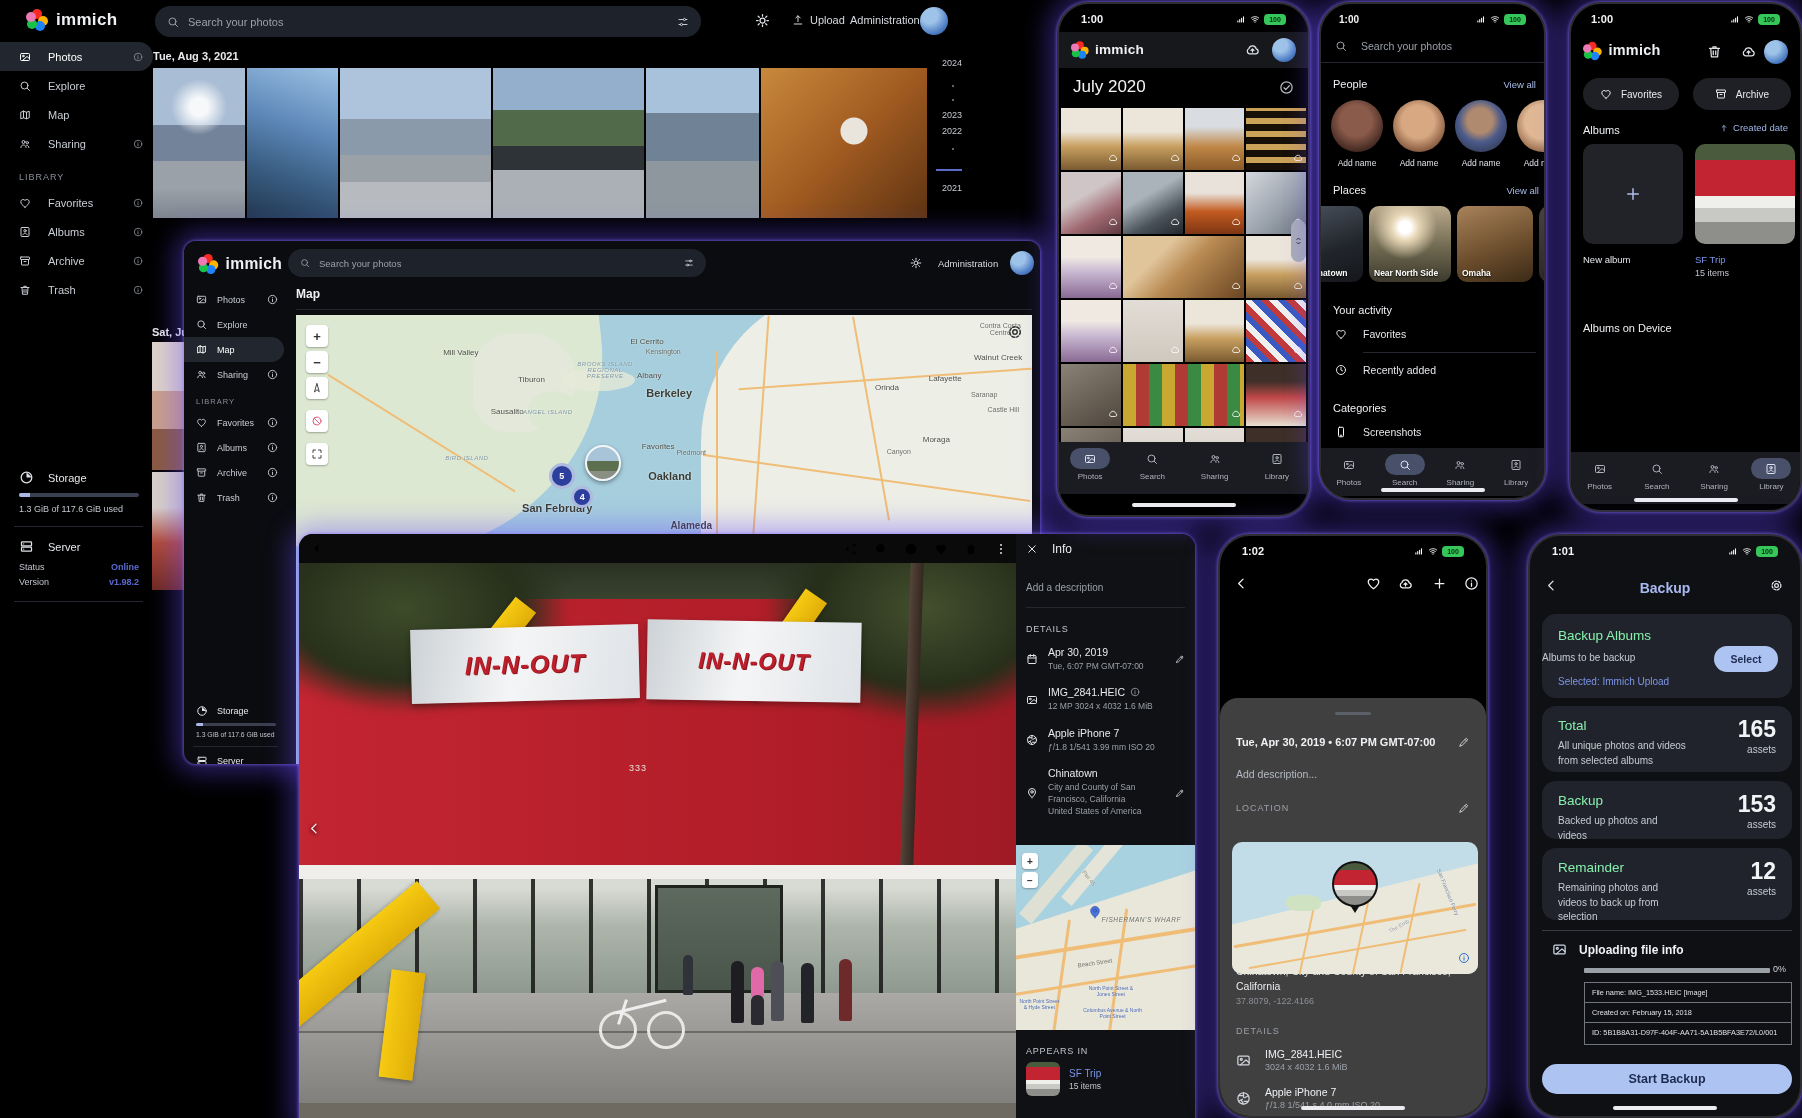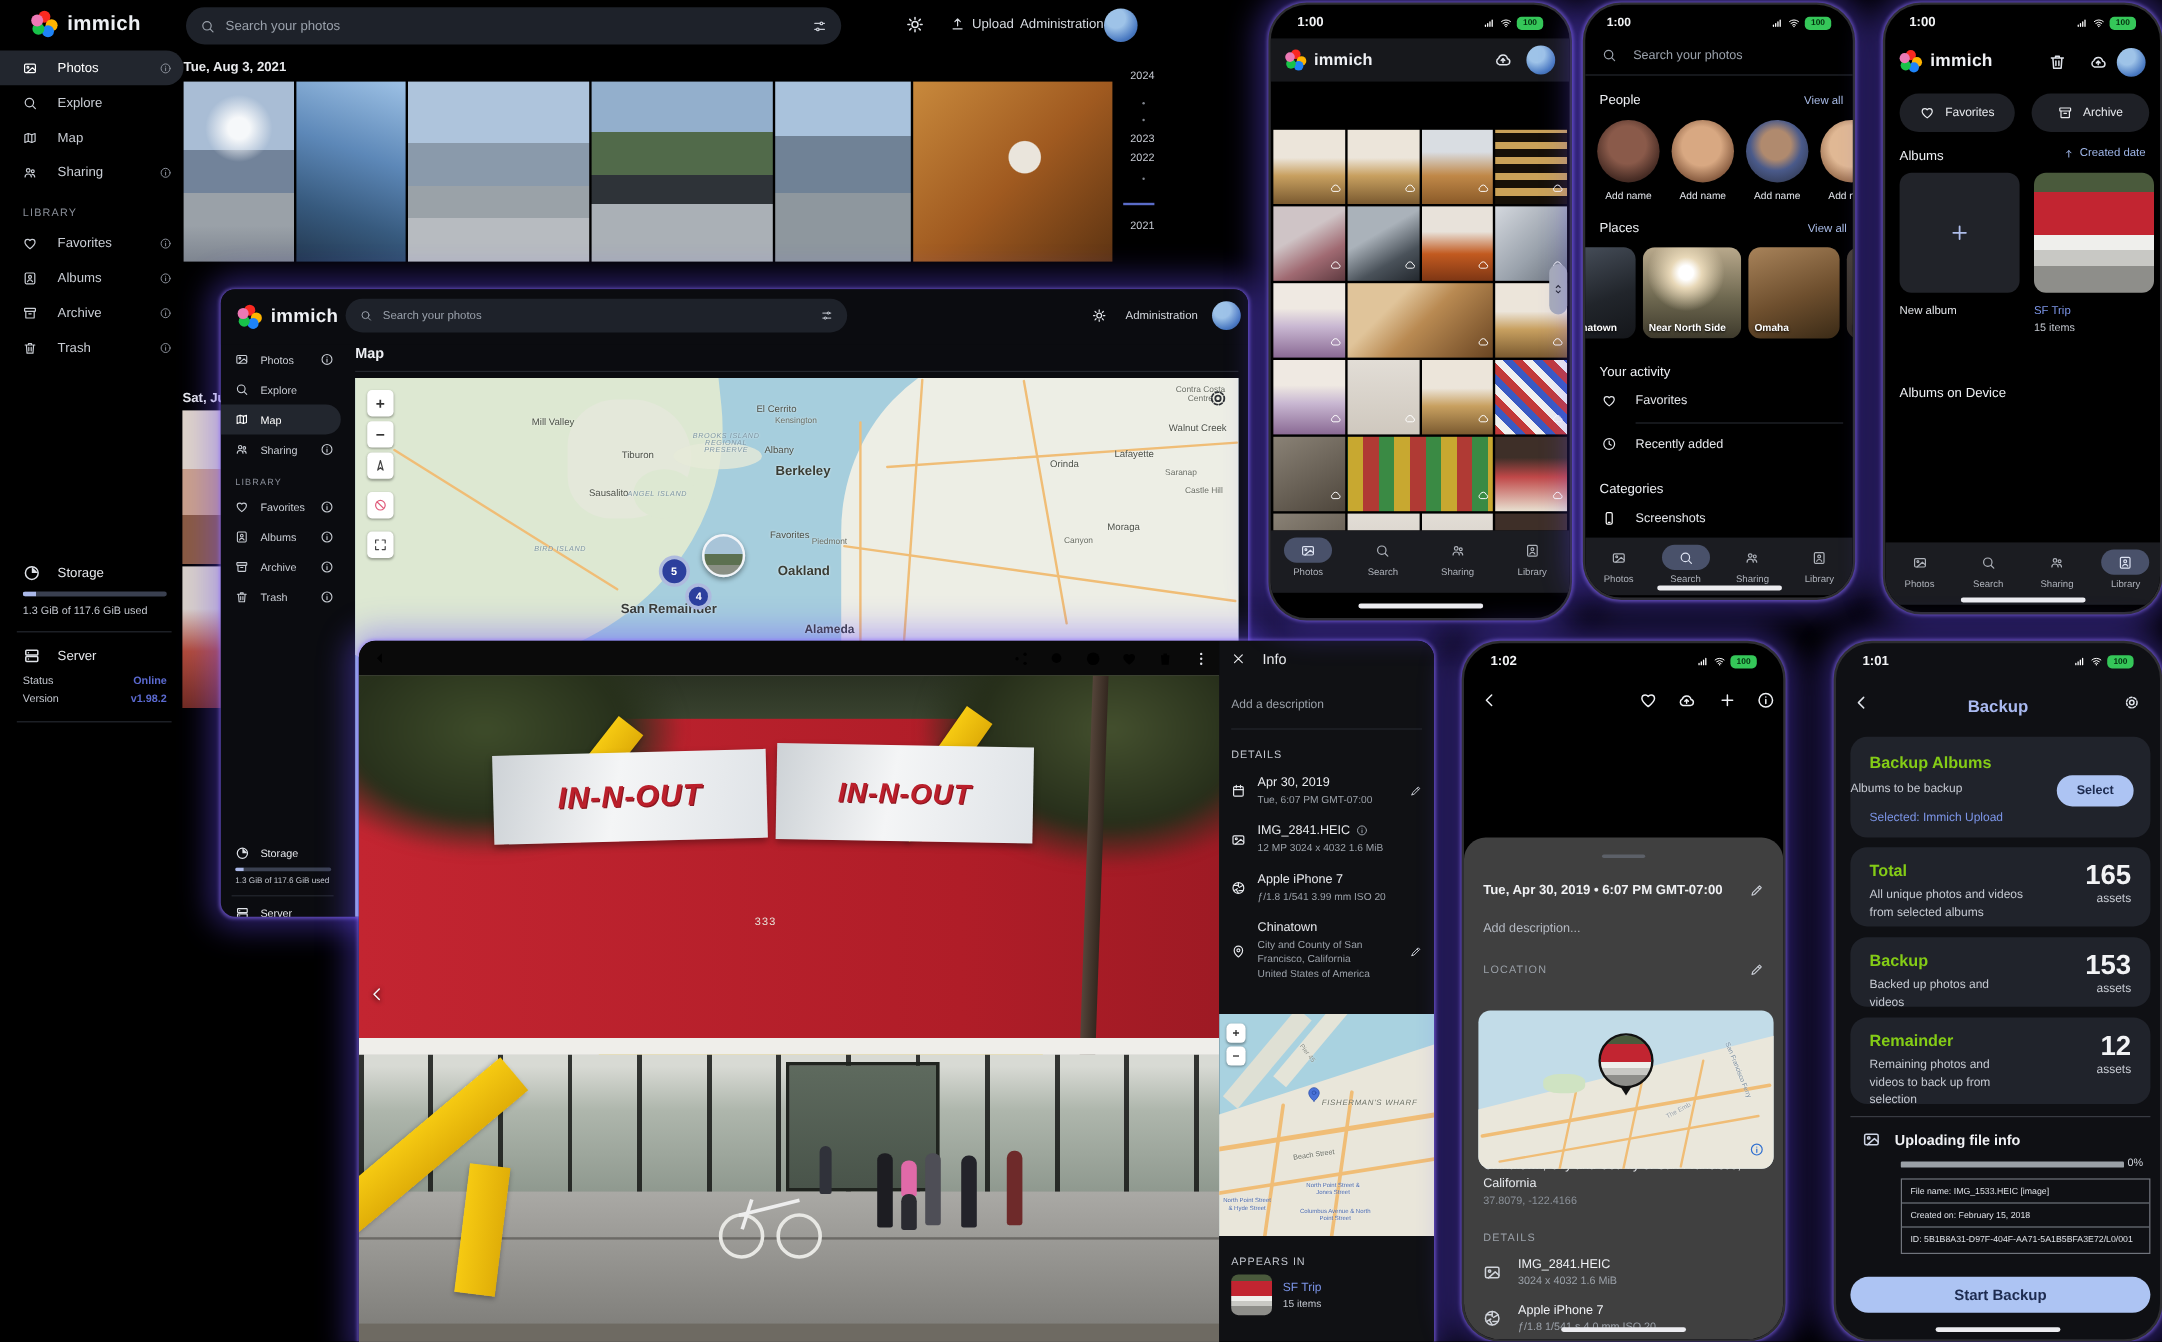--- a/index.html
+++ b/index.html
@@ -85,21 +85,21 @@
 .pnav .itm{display:flex;flex-direction:column;align-items:center;gap:3px;color:#aeb2ba;font-size:8px;width:54px}
 .pnav .itm .pill{width:40px;height:21px;border-radius:11px;display:flex;align-items:center;justify-content:center}
 .pnav .itm.on .pill{background:#49516a;color:#dde3f2}
 .homebar{position:absolute;left:50%;transform:translateX(-50%);width:104px;height:4px;border-radius:2px;background:#ececf0}
 .cl{position:absolute;right:3px;bottom:3px;color:#fff;opacity:.95}
 .cl svg{width:10px;height:10px;stroke:#fff;fill:none;stroke-width:2}
 .vall{margin-left:auto;font-size:9.5px;color:#a9bce8}
 .placecard{position:absolute;height:76px;border-radius:10px;overflow:hidden;display:flex;align-items:flex-end;padding:4px 5px}
 .placecard .nm{font-size:8.5px;font-weight:bold;color:#fff;text-shadow:0 1px 2px #000}
 .card5{position:absolute;left:12px;width:250px;background:#20232b;border-radius:14px}
-.card5 .t{font-size:13.5px;font-weight:bold;color:#84cc16}
+.card5 .t{font-size:13.5px;font-weight:normal;color:#86efac}
 .card5 .d{font-size:10px;color:#c6cad2;line-height:1.45}
 .card5 .v{font-size:23px;font-weight:bold;color:#f2f3f5}
 .card5 .u{font-size:10px;color:#c6cad2}
 .bbtn{background:#adc4f3;color:#1d2b50;font-weight:bold;display:flex;align-items:center;justify-content:center;border-radius:16px}
 .facew{position:absolute;width:52px;text-align:center}
 .face{width:52px;height:52px;border-radius:50%}
 .facew .an{display:block;font-size:8.5px;color:#dfe2e8;margin-top:6px}
 
 .t1{background:radial-gradient(circle at 50% 26%,#f6f8fa 0 9px,rgba(246,248,250,0) 28px),linear-gradient(180deg,#a9bdd5 0 38%,#72839a 38% 62%,#9aa1a8 62% 80%,#7e8590)}
 .t2{background:linear-gradient(200deg,#9dc1e5 0,#5d88b8 40%,#375a7e 72%,#233850)}
@@ -677,21 +677,21 @@
     <span class="mlabel isl" style="left:23.2%;top:31.8%">BIRD ISLAND</span>
     <span class="mlabel isl" style="left:42%;top:12.3%;width:64px;white-space:normal;text-align:center">BROOKS ISLAND REGIONAL PRESERVE</span>
     <span class="mlabel" style="left:47.7%;top:5.7%">El Cerrito</span>
     <span class="mlabel sm" style="left:49.9%;top:8%">Kensington</span>
     <span class="mlabel" style="left:48%;top:13.4%">Albany</span>
     <span class="mlabel big" style="left:50.7%;top:17.3%">Berkeley</span>
     <span class="mlabel" style="left:49.2%;top:29.1%">Favorites</span>
     <span class="mlabel sm" style="left:53.7%;top:30.5%">Piedmont</span>
     <span class="mlabel big" style="left:50.8%;top:35.9%">Oakland</span>
     <span class="mlabel big" style="left:53.7%;top:46.8%;font-size:10px">Alameda</span>
-    <span class="mlabel big" style="left:35.5%;top:43%">San Remainder</span>
+    <span class="mlabel big" style="left:35.5%;top:43%">San February</span>
     <span class="mlabel" style="left:80.3%;top:16.1%">Orinda</span>
     <span class="mlabel" style="left:88.2%;top:14.1%">Lafayette</span>
     <span class="mlabel sm" style="left:93.5%;top:17.5%">Saranap</span>
     <span class="mlabel" style="left:95.4%;top:9.3%">Walnut Creek</span>
     <span class="mlabel sm" style="left:96.1%;top:21%">Castle Hill</span>
     <span class="mlabel" style="left:87%;top:27.7%">Moraga</span>
     <span class="mlabel sm" style="left:81.9%;top:30.2%">Canyon</span>
     <span class="mlabel sm" style="left:95.7%;top:3.2%;width:50px;white-space:normal;text-align:center">Contra Costa Centre</span>
 
     <div class="cluster" style="left:36.1%;top:35.9%;width:26px;height:26px">
@@ -952,20 +952,28 @@
           <i></i>
         </span>
         <span class="logoTxt">immich</span>
       </div>
     <span class="ic abs" style="right:48px;top:10px;color:#dfe3ea">
         <svg viewBox="0 0 24 24">
           <use href="#i-cloudup"></use>
         </svg>
       </span>
     <div class="avatar abs" style="right:12px;top:6px;width:24px;height:24px"></div>
+  </div>
+  <div class="abs" style="left:0;right:0;top:64px;height:38px;background:#000;display:flex;align-items:center;padding:0 14px">
+    <span style="font-size:17px;font-weight:300;color:#f2f3f5">July 2020</span>
+    <span class="ic abs" style="right:14px;color:#b8bcc4">
+        <svg viewBox="0 0 24 24">
+          <use href="#i-checkc"></use>
+        </svg>
+      </span>
   </div>
   <div class="abs" style="left:2px;right:2px;top:104px;height:334px;display:grid;grid-template-columns:repeat(4,1fr);grid-auto-rows:62px;gap:2px;overflow:hidden">
     <div class="gB">
         <div class="abs" style="position:relative;width:100%;height:100%">
           <span class="cl"><svg viewBox="0 0 24 24">
               <use href="#i-cloud"></use>
             </svg></span>
         </div>
       </div>
     <div class="gB" style="position:relative">

